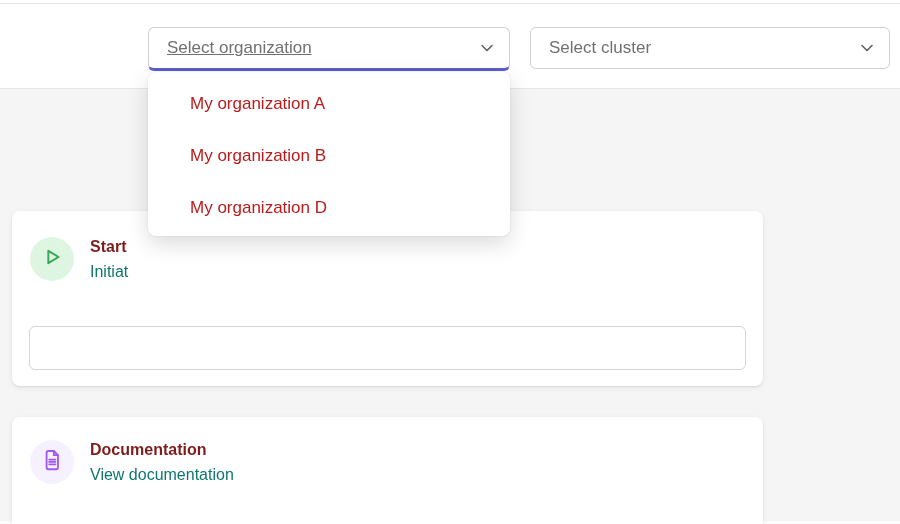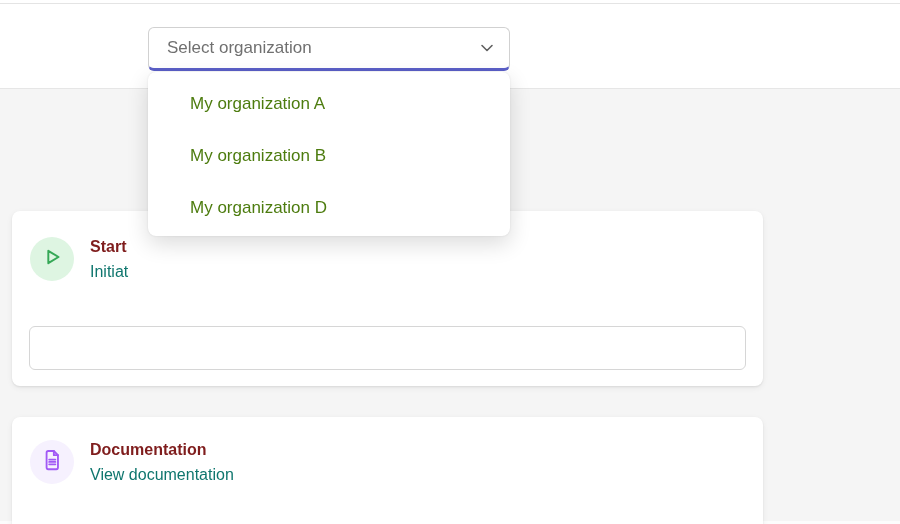--- a/index.html
+++ b/index.html
@@ -29,21 +29,21 @@
   .chevron{display:flex;align-items:center;}
   .chevron svg{display:block;}
   
   .menu{
     position:absolute;left:148px;top:72px;width:362px;z-index:20;
     background:#ffffff;border-radius:8px;padding:6px 0 2px 0;
     box-shadow:0 8px 22px rgba(0,0,0,0.14),0 0 2px rgba(0,0,0,0.10);
   }
   .menu-item{
     height:52px;line-height:52px;padding-left:42px;
-    font-size:17px;color:#4d7c0f;cursor:pointer;white-space:nowrap;
+    font-size:17px;color:#b91c1c;cursor:pointer;white-space:nowrap;
   }
   
   .main{
     position:absolute;top:89px;left:0;width:900px;height:435px;background:#f5f5f5;
   }
   .bottom-strip{position:absolute;left:0;bottom:0;width:900px;height:3px;background:#fcfcfc;}
   
   .card{
     position:absolute;left:12px;width:751px;background:#ffffff;border-radius:8px;
     box-shadow:0 1px 2px rgba(0,0,0,0.08),0 2px 6px rgba(0,0,0,0.06);
@@ -107,28 +107,36 @@
     <div class="card-sub">View documentation</div>
 
   </div>
 
   <div class="bottom-strip"></div>
 </div>
 
 <div class="topbar">
   <div class="top-hairline"></div>
 
-  <div class="combo combo-org" style="border-bottom-color: rgb(91, 95, 199);">
+  <div class="combo combo-org" style="border-bottom-color: rgb(91, 95, 199); text-decoration: underline;">
     <span class="combo-label">Select organization</span>
     <span class="chevron">
       <svg width="20" height="20" viewBox="0 0 20 20">
         <path d="M5 7.5 l5 5 5 -5" fill="none" stroke="#616161" stroke-width="1.6" stroke-linecap="round" stroke-linejoin="round"></path>
       </svg>
     </span>
   </div>
 
+  <div class="combo combo-cluster">
+    <span class="combo-label">Select cluster</span>
+    <span class="chevron">
+      <svg width="20" height="20" viewBox="0 0 20 20">
+        <path d="M5 7.5 l5 5 5 -5" fill="none" stroke="#616161" stroke-width="1.6" stroke-linecap="round" stroke-linejoin="round"></path>
+      </svg>
+    </span>
+  </div>
 </div>
 
 <div class="menu">
   <div class="menu-item">My organization A</div>
   <div class="menu-item">My organization B</div>
   <div class="menu-item">My organization D</div>
 </div>
 
 </body></html>

